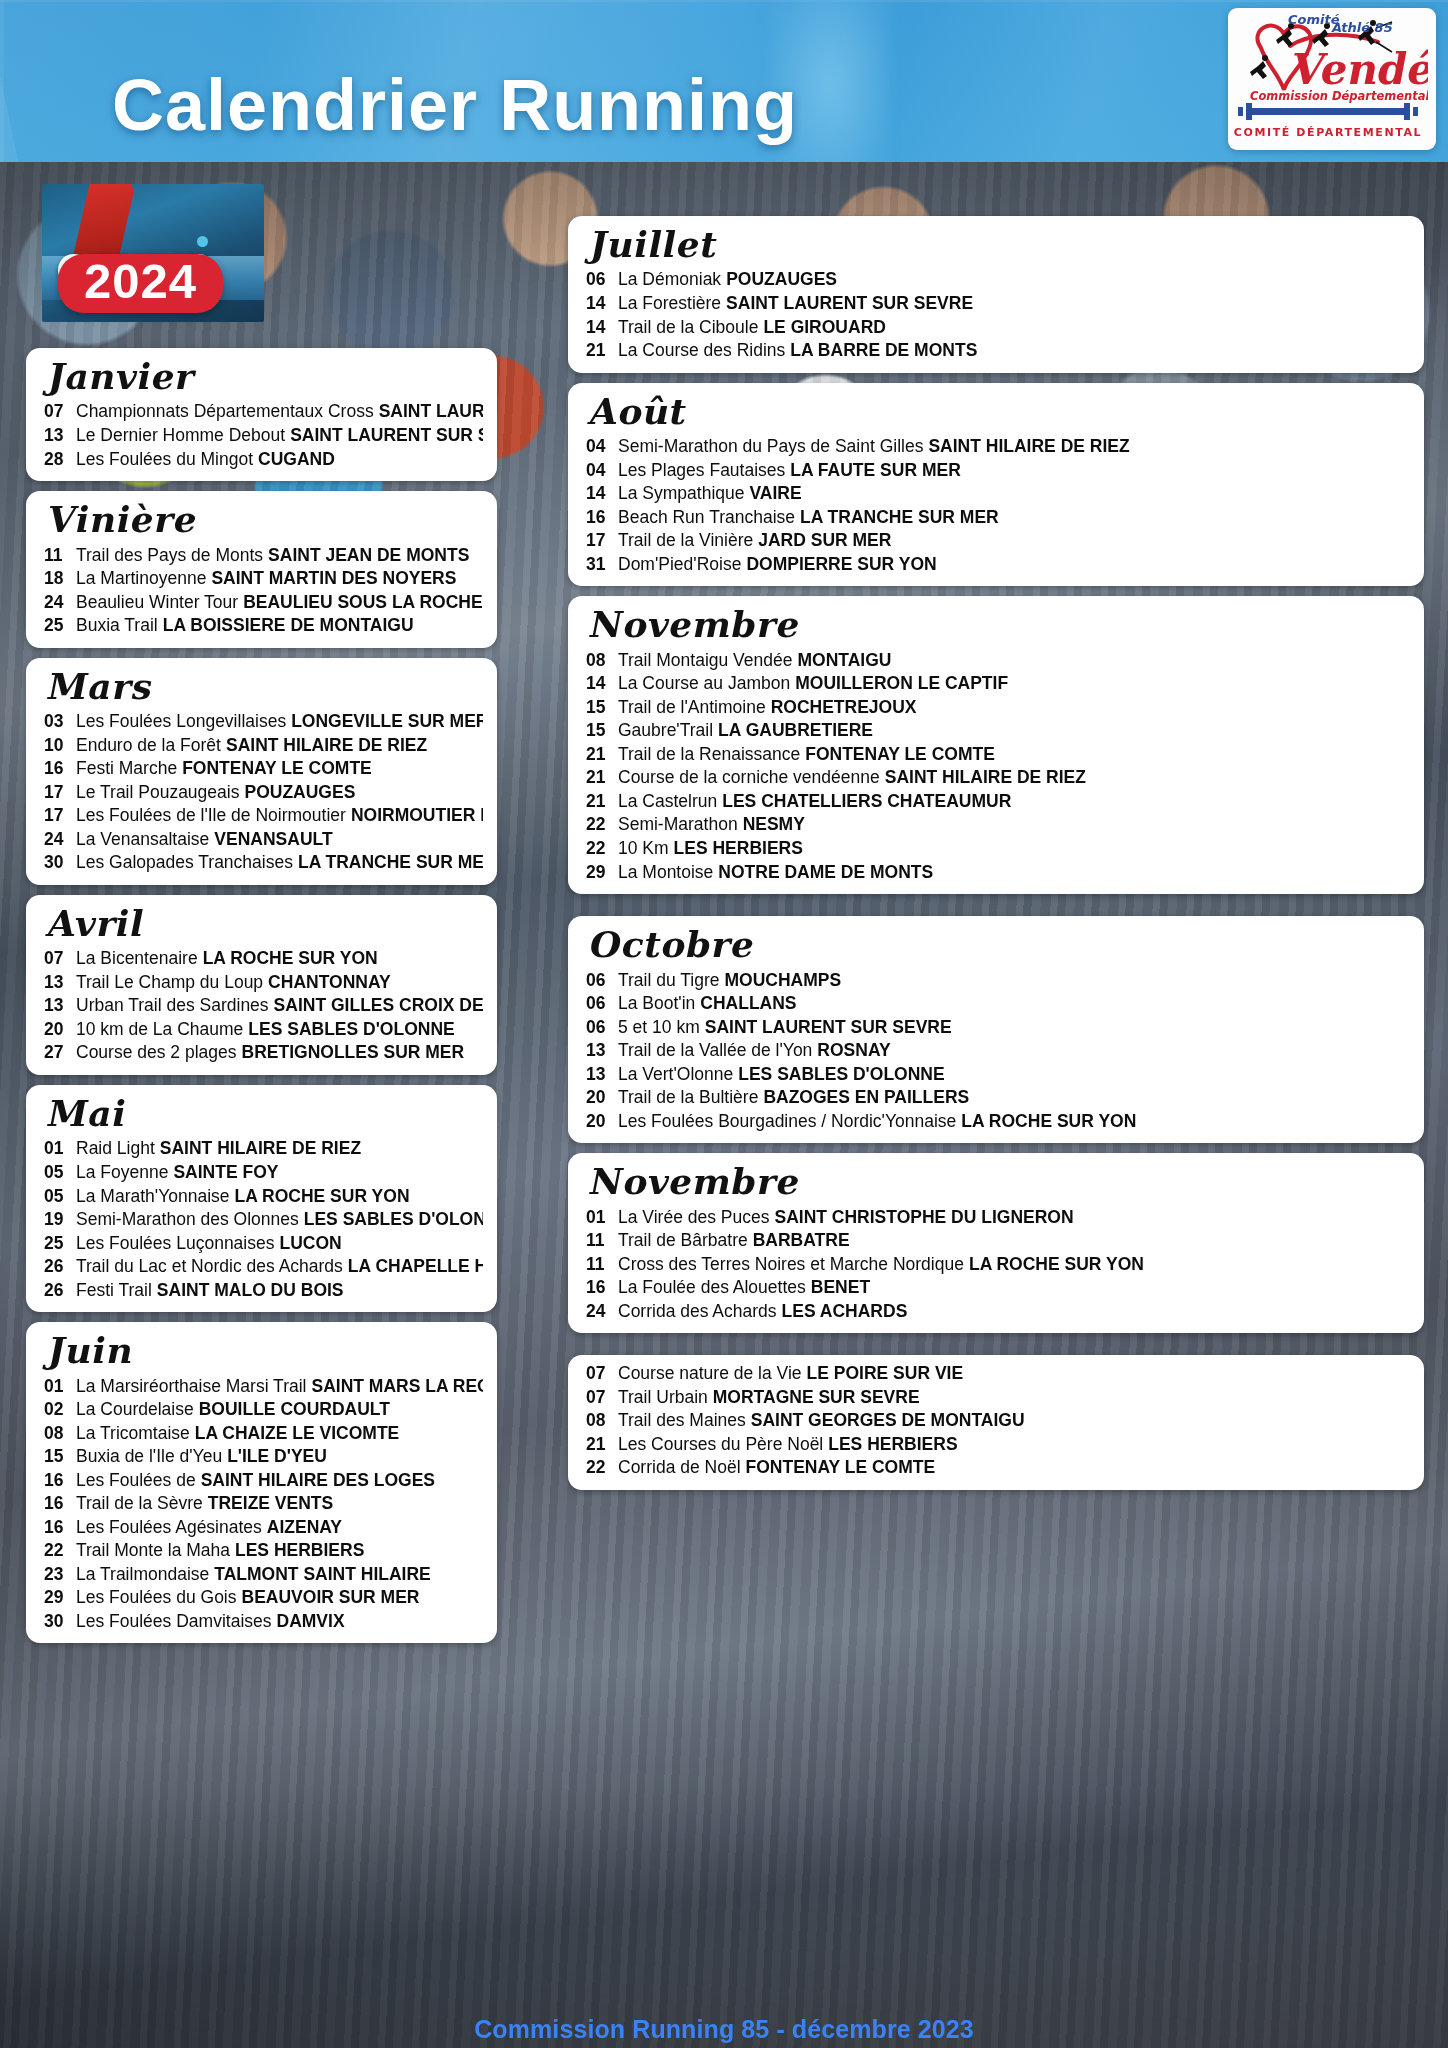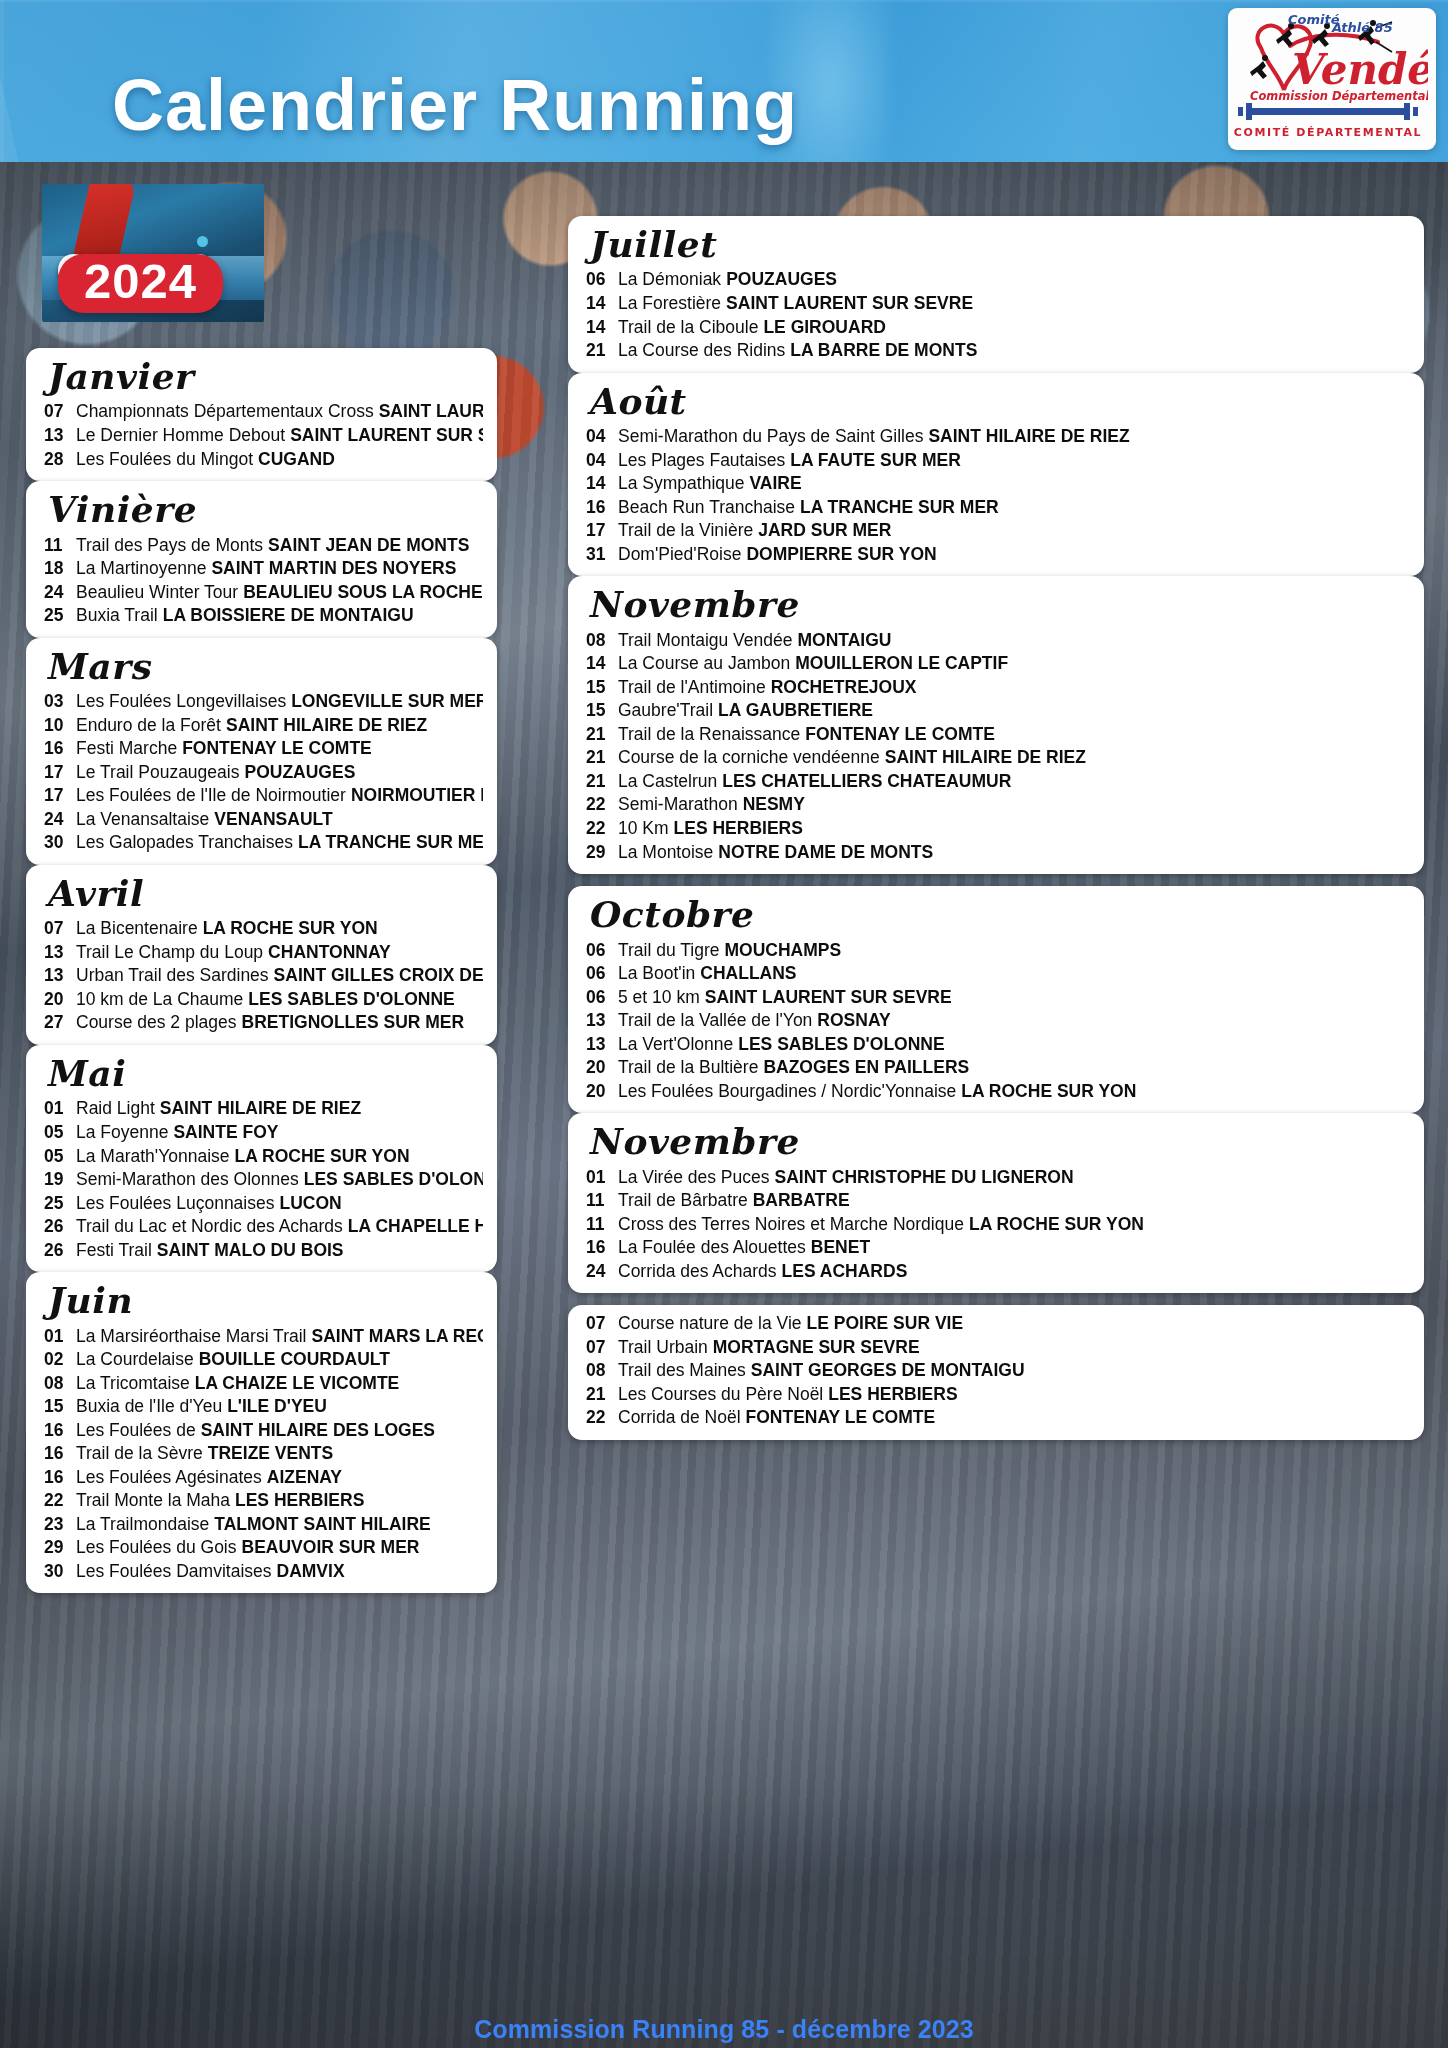--- a/index.html
+++ b/index.html
@@ -217,20 +217,21 @@
     top: 162px;
     width: 856px;
     z-index: 7;
   }
 
   .card {
     background: #ffffff;
     border-radius: 14px;
     box-shadow: 0 2px 6px rgba(0,0,0,.30);
     padding: 7px 14px 10px 16px;
+    margin-bottom: 10px;
   }
 
   .month-name {
     font-family: "DejaVu Serif", "Liberation Serif", serif;
     font-style: italic;
     font-weight: 700;
     font-size: 36px;
     color: #111111;
     line-height: 1.18;
     letter-spacing: 0.5px;

